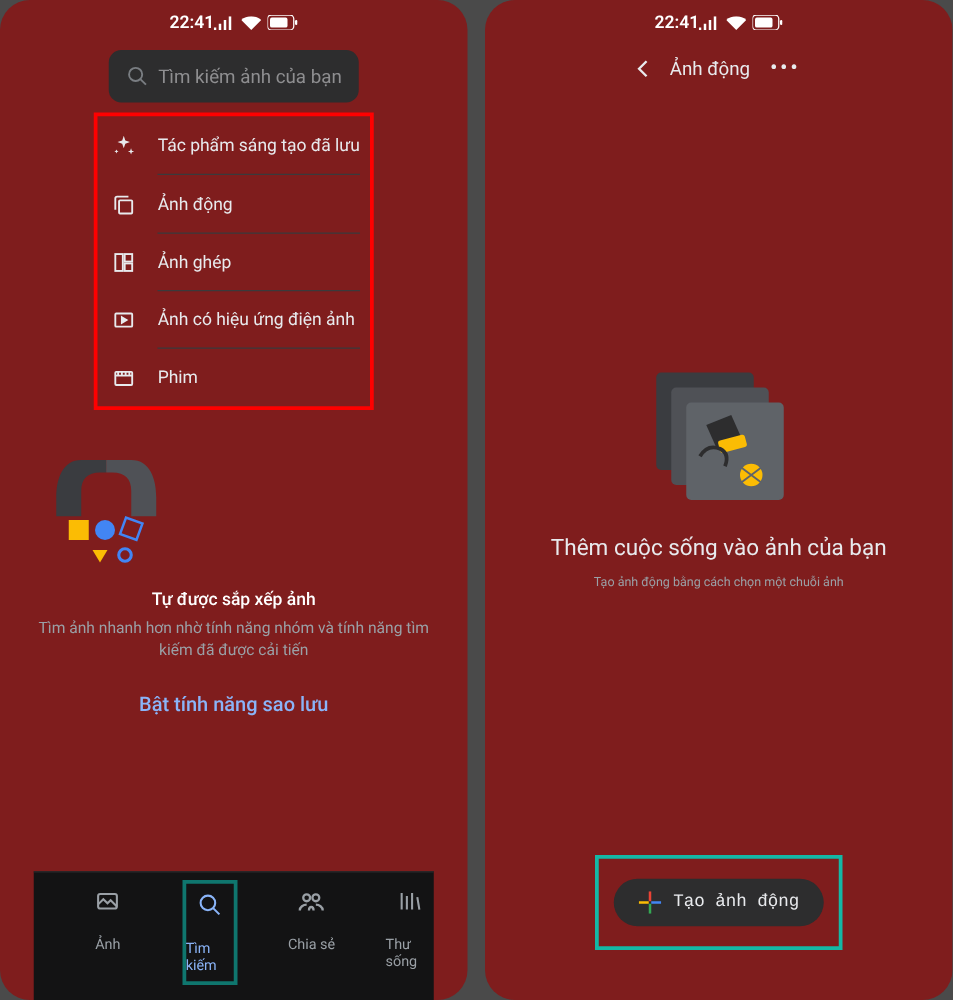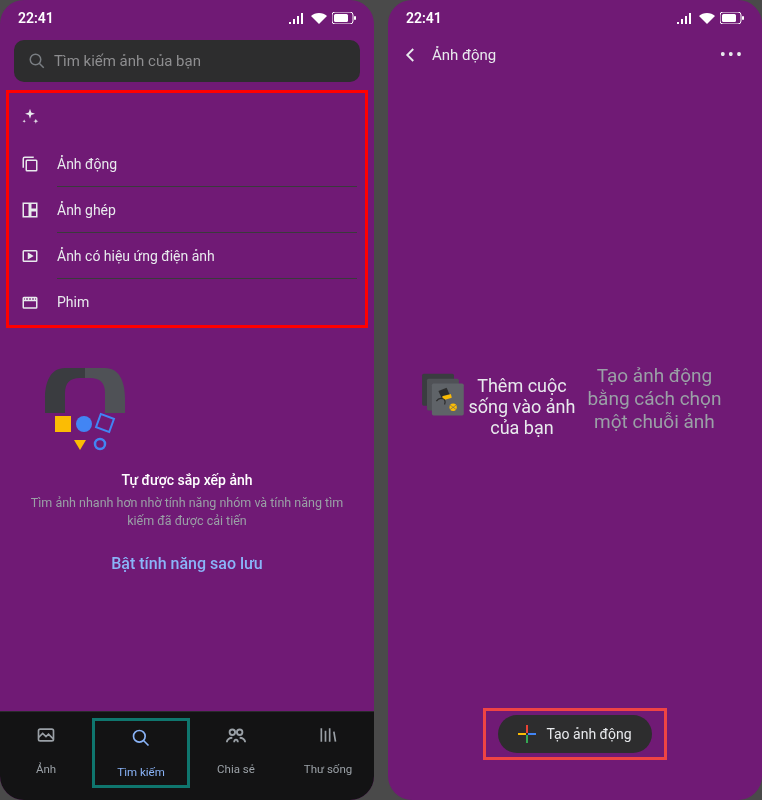--- a/index.html
+++ b/index.html
@@ -8,27 +8,28 @@
     font-family: -apple-system, BlinkMacSystemFont, 'Segoe UI', Roboto, sans-serif;
     display: flex;
     gap: 14px;
     padding: 0;
     width: 762px;
     height: 800px;
   }
   .phone {
     width: 374px;
     height: 800px;
-    background: #701a75;
+    background: #7f1d1d;
     border-radius: 24px;
     overflow: hidden;
     display: flex;
     flex-direction: column;
     position: relative;
     color: #e8eaed;
+    align-items: center;
   }
   .status-bar {
     display: flex;
     justify-content: space-between;
     align-items: center;
     padding: 10px 18px 6px;
     font-size: 14px;
     font-weight: 600;
     color: #fff;
   }
@@ -107,62 +108,65 @@
   }
   .nav-item {
     flex: 1;
     display: flex;
     flex-direction: column;
     align-items: center;
     gap: 16px;
     font-size: 11.5px;
     color: #9aa0a6;
     padding: 6px 0;
+    margin-left: 40px;
   }
   .nav-item.active { color: #8ab4f8; }
   .nav-item .icon { height: 22px; display: flex; align-items: center; }
   .nav-highlight {
     border: 3px solid #0f766e;
   }
   
   .header2 {
     display: flex;
     align-items: center;
     padding: 12px 14px;
     gap: 12px;
   }
   .header2 .title2 { font-size: 15px; color: #e8eaed; flex: 1; }
   .header2 .more { font-size: 18px; letter-spacing: 2px; color: #e8eaed; padding: 0 4px; }
   .empty-state {
     flex: 1;
     display: flex;
+    flex-direction: column;
     align-items: center;
     justify-content: center;
     text-align: center;
     padding: 0 30px;
   }
   .empty-title {
     font-size: 18px;
     color: #e8eaed;
     margin-top: 28px;
     font-weight: 400;
   }
   .empty-sub {
-    font-size: 19px;
+    font-size: 10px;
     color: #9aa0a6;
     margin-top: 12px;
   }
   .cta-wrap {
     display: flex;
     justify-content: center;
     padding: 0 0 40px;
   }
   .cta-highlight {
-    border: 3px solid #ef4444;
-    padding: 4px 12px;
+    border: 3px solid #14b8a6;
+    padding: 16px 12px;
+    font-family: Liberation Mono, monospace;
   }
   .cta-btn {
     background: #2d2d2e;
     border-radius: 22px;
     display: flex;
     align-items: center;
     gap: 10px;
     padding: 10px 20px;
     font-size: 14px;
     color: #e8eaed;
@@ -204,20 +208,21 @@
   </div>
 
 
   <div class="highlight-box">
     <div class="list-item">
       <span class="icon-wrap">
         <svg width="20" height="20" viewBox="0 0 24 24" fill="#e8eaed">
             <path d="M12 2l1.5 4.5L18 8l-4.5 1.5L12 14l-1.5-4.5L6 8l4.5-1.5zM19 14l.8 2.2L22 17l-2.2.8L19 20l-.8-2.2L16 17l2.2-.8zM5 15l.6 1.4L7 17l-1.4.6L5 19l-.6-1.4L3 17l1.4-.6z"></path>
           </svg>
       </span>
+      <span class="label">Tác phẩm sáng tạo đã lưu</span>
     </div>
     <div class="list-item">
       <span class="icon-wrap">
         <svg width="18" height="18" viewBox="0 0 24 24" fill="none" stroke="#e8eaed" stroke-width="2">
             <rect x="7" y="7" width="14" height="14" rx="1"></rect>
             <path d="M3 17V5a2 2 0 012-2h12"></path>
           </svg>
       </span>
       <span class="label">Ảnh động</span>
     </div>

